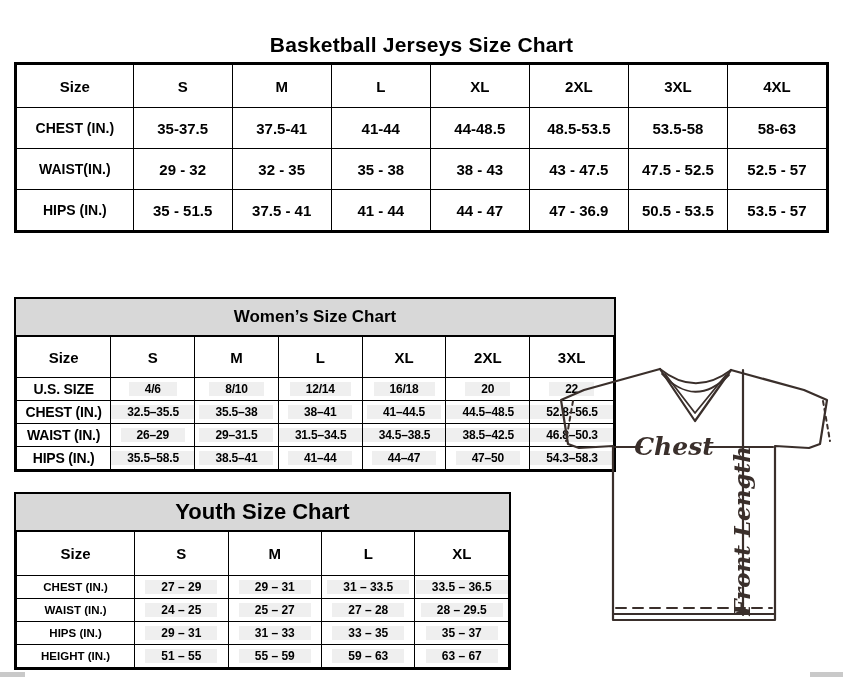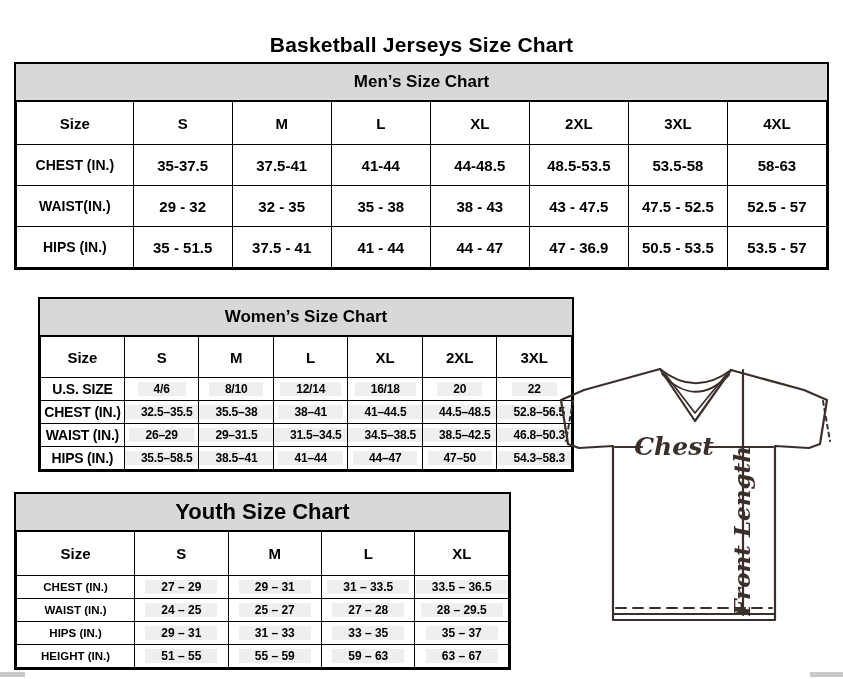--- a/index.html
+++ b/index.html
@@ -22,21 +22,21 @@
     font-weight:bold;color:#000;padding:0;overflow:hidden;white-space:nowrap;
   }
   
   .mens{left:14px;top:62px;width:815px;}
   .mens .chart-title{height:36px;line-height:36px;font-size:17px;}
   .mens th{height:42px;font-size:15px;}
   .mens td{height:40px;font-size:15px;}
   .mens .rl{font-size:14px;}
   .mens col.c0{width:14.4%;}
   
-  .womens{left:14px;top:297px;width:536px;margin-left:24px;}
+  .womens{left:14px;top:297px;width:602px;}
   .womens .chart-title{height:36px;line-height:36px;font-size:17px;}
   .womens th{height:40px;font-size:15px;}
   .womens td{height:22px;font-size:12px;letter-spacing:-0.2px;}
   .womens .rl{font-size:14px;}
   .womens col.c0{width:15.8%;}
   
   .youth{left:14px;top:492px;width:497px;}
   .youth .chart-title{height:36px;line-height:36px;font-size:22px;}
   .youth th{height:43px;font-size:15px;}
   .youth td{height:22px;font-size:12px;}
@@ -55,21 +55,20 @@
   .sb-frag{position:absolute;height:5px;background:#c9c9c9;bottom:2px;}
   .sb-left{left:0;width:25px;}
   .sb-right{left:810px;width:33px;}
 </style>
 </head>
 <body>
 
 <div class="page-title">Basketball Jerseys Size Chart</div>
 
 <div class="chart mens">
-  <div class="chart-title">Men’s Size Chart</div>
   <table>
     <colgroup>
         <col class="c0">
         <col>
         <col>
         <col>
         <col>
         <col>
         <col>
         <col>

